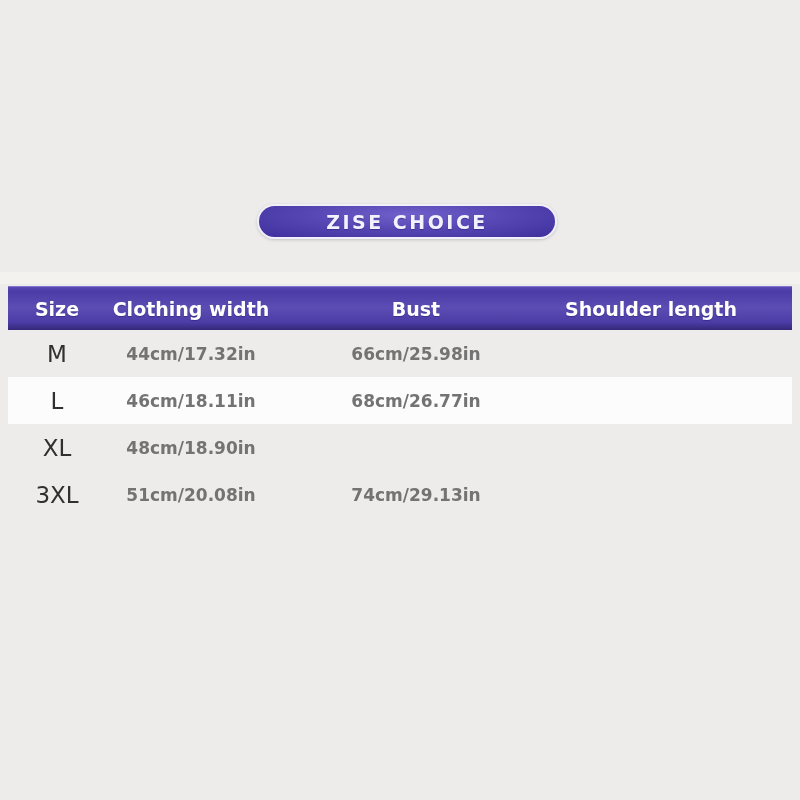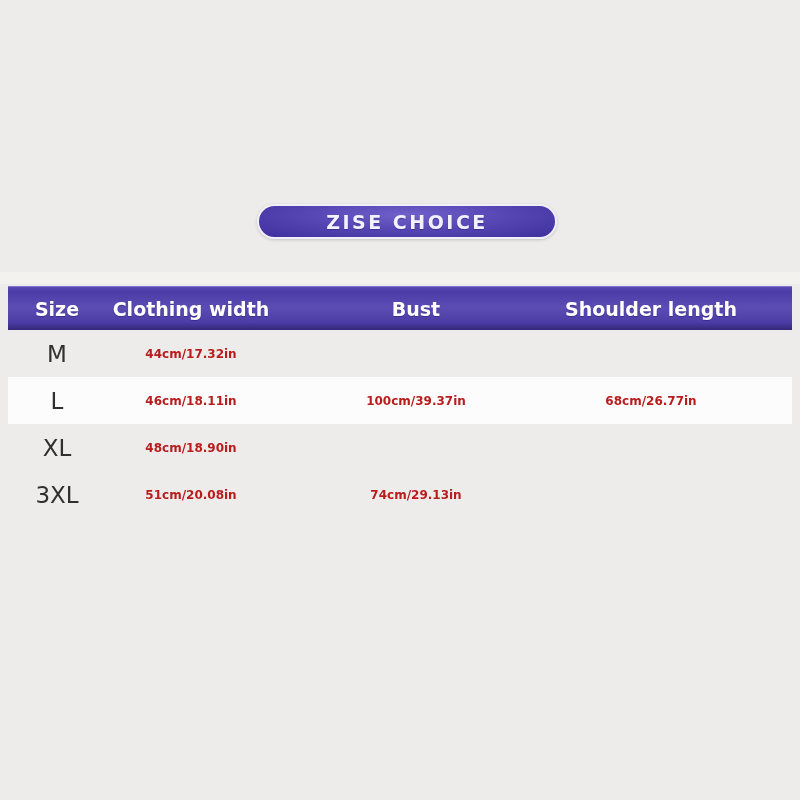--- a/index.html
+++ b/index.html
@@ -55,21 +55,21 @@
     text-shadow:0 1px 1px rgba(35,20,100,0.45);
   }
   .t-body-row{height:47px;}
   .t-body-row.alt{background:#fcfcfc;}
   .cell{text-align:center;}
   .cell-size{
     font-size:23px;font-weight:400;color:#303030;
     font-family:"DejaVu Sans","Liberation Sans",sans-serif;
   }
   .cell-val{
-    font-size:12px;font-weight:bold;color:#b91c1c;
+    font-size:17px;font-weight:bold;color:#737373;
   }
 </style>
 </head>
 <body>
 
 <div class="stage">
 
   <div class="banner">
     <span class="banner-label">ZISE CHOICE</span>
   </div>
@@ -81,26 +81,26 @@
     <div class="t-row t-head">
       <span class="cell">Size</span>
       <span class="cell">Clothing width</span>
       <span class="cell">Bust</span>
       <span class="cell">Shoulder length</span>
     </div>
 
     <div class="t-row t-body-row">
       <span class="cell cell-size">M</span>
       <span class="cell cell-val">44cm/17.32in</span>
+      <span class="cell cell-val">66cm/25.98in</span>
     </div>
 
     <div class="t-row t-body-row alt">
       <span class="cell cell-size">L</span>
       <span class="cell cell-val">46cm/18.11in</span>
-      <span class="cell cell-val">100cm/39.37in</span>
       <span class="cell cell-val">68cm/26.77in</span>
     </div>
 
     <div class="t-row t-body-row">
       <span class="cell cell-size">XL</span>
       <span class="cell cell-val">48cm/18.90in</span>
     </div>
 
 
     <div class="t-row t-body-row">

